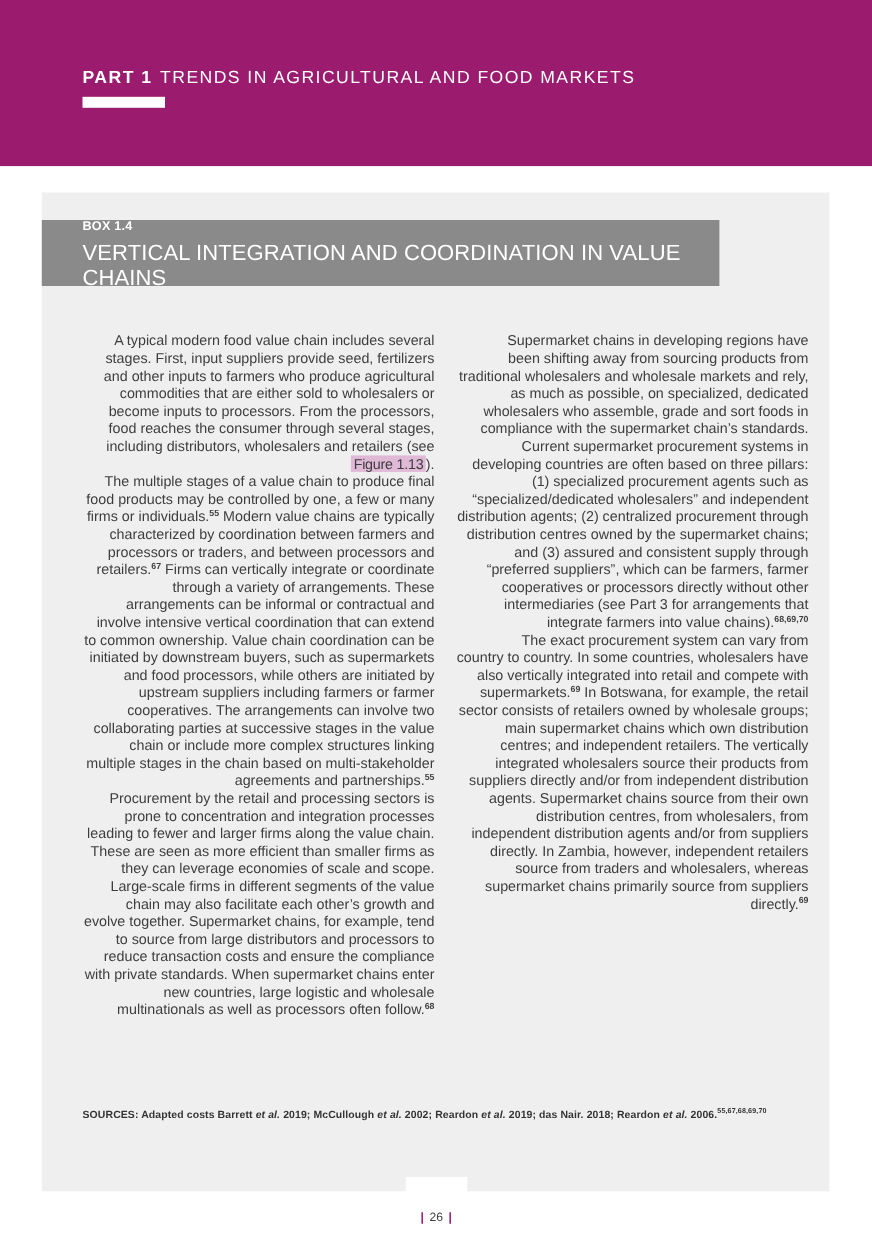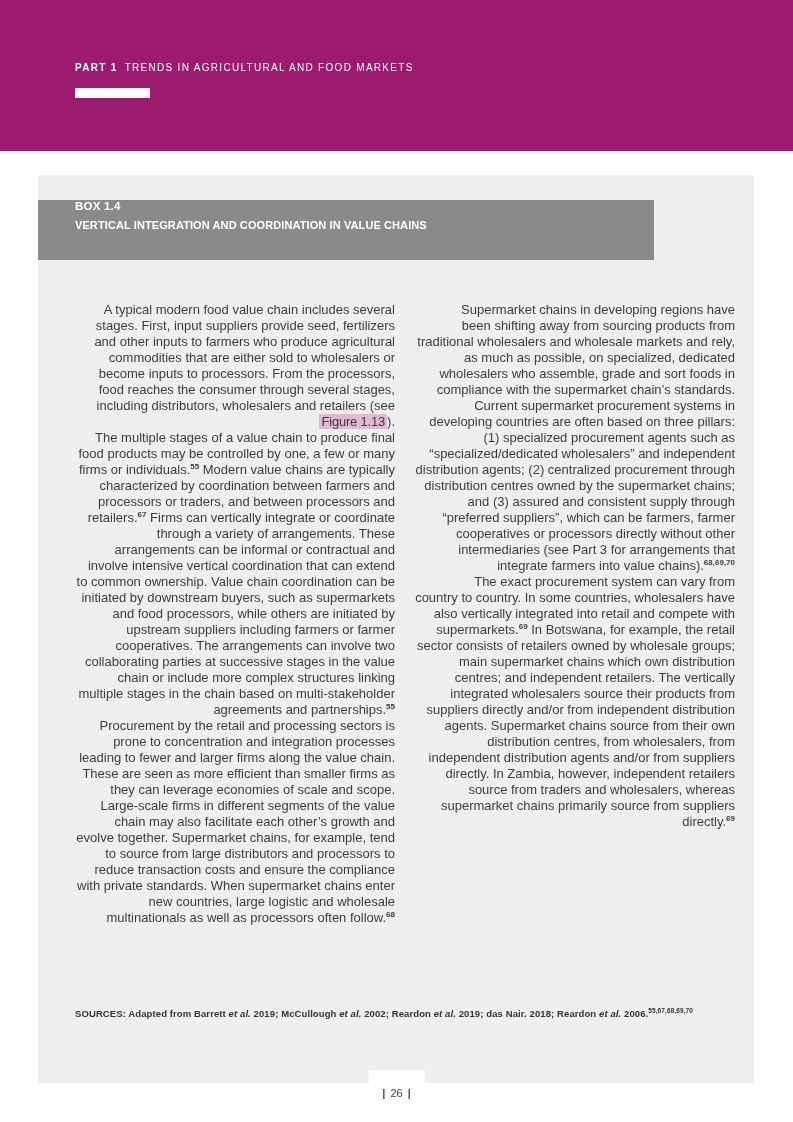--- a/index.html
+++ b/index.html
@@ -6,40 +6,40 @@
   body {
     width:793px; height:1122px; background:#ffffff; position:relative;
     font-family:"Liberation Sans", sans-serif; overflow:hidden;
   }
   .band {
     position:absolute; left:0; top:0; width:793px; height:151px;
     background:var(--magenta,#9B1B6E);
   }
   .part-line {
     position:absolute; left:75px; top:62px; color:#ffffff;
-    font-size:10px; letter-spacing:1.3px; white-space:nowrap;
+    font-size:16px; letter-spacing:1.3px; white-space:nowrap;
     font-stretch:condensed;
   }
   .part-label { font-weight:700; margin-right:7px; }
   .white-bar {
     position:absolute; left:75px; top:88px; width:75px; height:10px; background:#ffffff;
   }
   .box {
     position:absolute; left:38px; top:175px; width:716px; height:908px;
     background:var(--box-bg,#EFEFEF);
   }
   .box-header {
     position:absolute; left:0; top:25px; width:616px; height:60px;
     background:var(--bar-gray,#8A8A8A); color:#ffffff;
     padding-left:37px; box-sizing:border-box;
-    display:flex; flex-direction:column; justify-content:flex-start;
+    display:flex; flex-direction:column; justify-content:space-between;
     font-stretch:condensed;
   }
   .box-label { font-size:11.5px; font-weight:700; letter-spacing:0.2px; }
-  .box-title { font-size:11px; font-weight:700; letter-spacing:0.1px; margin-top:7px; }
+  .box-title { font-size:20px; font-weight:400; letter-spacing:0.1px; margin-top:7px; }
   .columns {
     position:absolute; left:37px; top:127px; width:660px;
     display:flex; gap:20px;
   }
   .col {
     width:320px; font-size:13px; line-height:16px;
     color:var(--text,#3D3D3D); text-align:right;
   }
   .col p { margin:0; }
   .col p.indent { text-indent:17px; }
@@ -50,21 +50,21 @@
   }
   .italic { font-style:italic; }
   .sources {
     position:absolute; left:37px; top:833px; width:660px;
     font-size:9.5px; font-weight:700; color:#333333;
     font-stretch:condensed; letter-spacing:0.1px;
   }
   .sources sup { font-size:6.5px; }
   .pageno {
     position:absolute; left:50%; transform:translateX(-50%); top:1070px;
-    background:#ffffff; padding:17px 9px 6px 9px;
+    background:#ffffff; padding:31px 9px 6px 9px;
     font-size:11px; color:#3D3D3D; white-space:nowrap;
   }
   .pageno .bar { color:var(--magenta,#9B1B6E); font-weight:700; margin:0 5px; }
 </style>
 </head>
 <body style="--magenta: #9B1B6E; --bar-gray: #8A8A8A; --box-bg: #EFEFEF; --text: #3D3D3D; --highlight: #DFB9D6;">
 
 <div class="band">
   <div class="part-line">
     <span class="part-label">PART 1</span><span class="part-title">TRENDS IN AGRICULTURAL AND FOOD MARKETS</span>
@@ -81,18 +81,18 @@
     <div class="col">
         <p><span>A typical modern food value chain includes several stages. First, input suppliers provide seed, fertilizers and other inputs to farmers who produce agricultural commodities that are either sold to wholesalers or become inputs to processors. From the processors, food reaches the consumer through several stages, including distributors, wholesalers and retailers (see </span><span class="fig-ref">Figure 1.13</span><span>).</span></p>
         <p class="indent"><span>The multiple stages of a value chain to produce final food products may be controlled by one, a few or many firms or individuals.</span><sup>55</sup><span> Modern value chains are typically characterized by coordination between farmers and processors or traders, and between processors and retailers.</span><sup>67</sup><span> Firms can vertically integrate or coordinate through a variety of arrangements. These arrangements can be informal or contractual and involve intensive vertical coordination that can extend to common ownership. Value chain coordination can be initiated by downstream buyers, such as supermarkets and food processors, while others are initiated by upstream suppliers including farmers or farmer cooperatives. The arrangements can involve two collaborating parties at successive stages in the value chain or include more complex structures linking multiple stages in the chain based on multi-stakeholder agreements and partnerships.</span><sup>55</sup></p>
         <p class="indent"><span>Procurement by the retail and processing sectors is prone to concentration and integration processes leading to fewer and larger firms along the value chain. These are seen as more efficient than smaller firms as they can leverage economies of scale and scope. Large-scale firms in different segments of the value chain may also facilitate each other’s growth and evolve together. Supermarket chains, for example, tend to source from large distributors and processors to reduce transaction costs and ensure the compliance with private standards. When supermarket chains enter new countries, large logistic and wholesale multinationals as well as processors often follow.</span><sup>68</sup></p>
       </div>
     <div class="col">
         <p class="indent"><span>Supermarket chains in developing regions have been shifting away from sourcing products from traditional wholesalers and wholesale markets and rely, as much as possible, on specialized, dedicated wholesalers who assemble, grade and sort foods in compliance with the supermarket chain’s standards. Current supermarket procurement systems in developing countries are often based on three pillars: (1) specialized procurement agents such as “specialized/dedicated wholesalers” and independent distribution agents; (2) centralized procurement through distribution centres owned by the supermarket chains; and (3) assured and consistent supply through “preferred suppliers”, which can be farmers, farmer cooperatives or processors directly without other intermediaries (see Part 3 for arrangements that integrate farmers into value chains).</span><sup>68,69,70</sup></p>
         <p class="indent"><span>The exact procurement system can vary from country to country. In some countries, wholesalers have also vertically integrated into retail and compete with supermarkets.</span><sup>69</sup><span> In Botswana, for example, the retail sector consists of retailers owned by wholesale groups; main supermarket chains which own distribution centres; and independent retailers. The vertically integrated wholesalers source their products from suppliers directly and/or from independent distribution agents. Supermarket chains source from their own distribution centres, from wholesalers, from independent distribution agents and/or from suppliers directly. In Zambia, however, independent retailers source from traders and wholesalers, whereas supermarket chains primarily source from suppliers directly.</span><sup>69</sup></p>
       </div>
   </div>
-  <div class="sources"><span>SOURCES: Adapted from Barrett </span><span class="italic">et al.</span><span> 2019; McCullough </span><span class="italic">et al.</span><span> 2002; Reardon </span><span class="italic">et al.</span><span> 2019; das Nair. 2018; Reardon </span><span class="italic">et al.</span><span> 2006.</span><sup>55,67,68,69,70</sup></div>
+  <div class="sources"><span>SOURCES: Adapted costs Barrett </span><span class="italic">et al.</span><span> 2019; McCullough </span><span class="italic">et al.</span><span> 2002; Reardon </span><span class="italic">et al.</span><span> 2019; das Nair. 2018; Reardon </span><span class="italic">et al.</span><span> 2006.</span><sup>55,67,68,69,70</sup></div>
 </div>
 
 <div class="pageno">
   <span class="bar">|</span><span>26</span><span class="bar">|</span>
 </div>
 
 </body></html>

